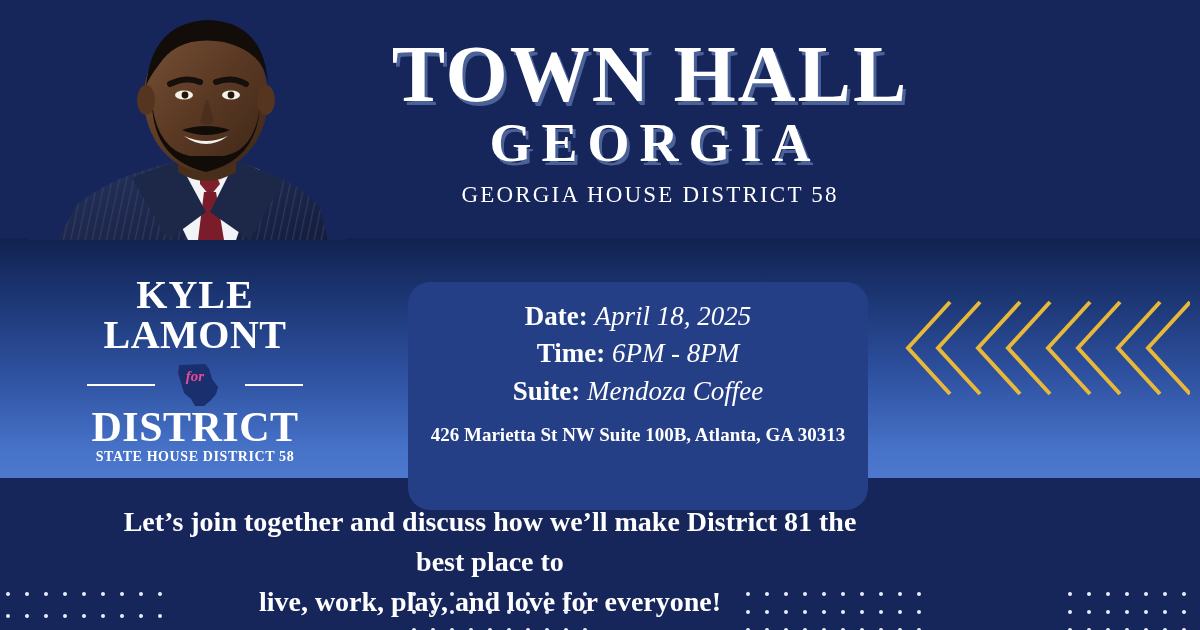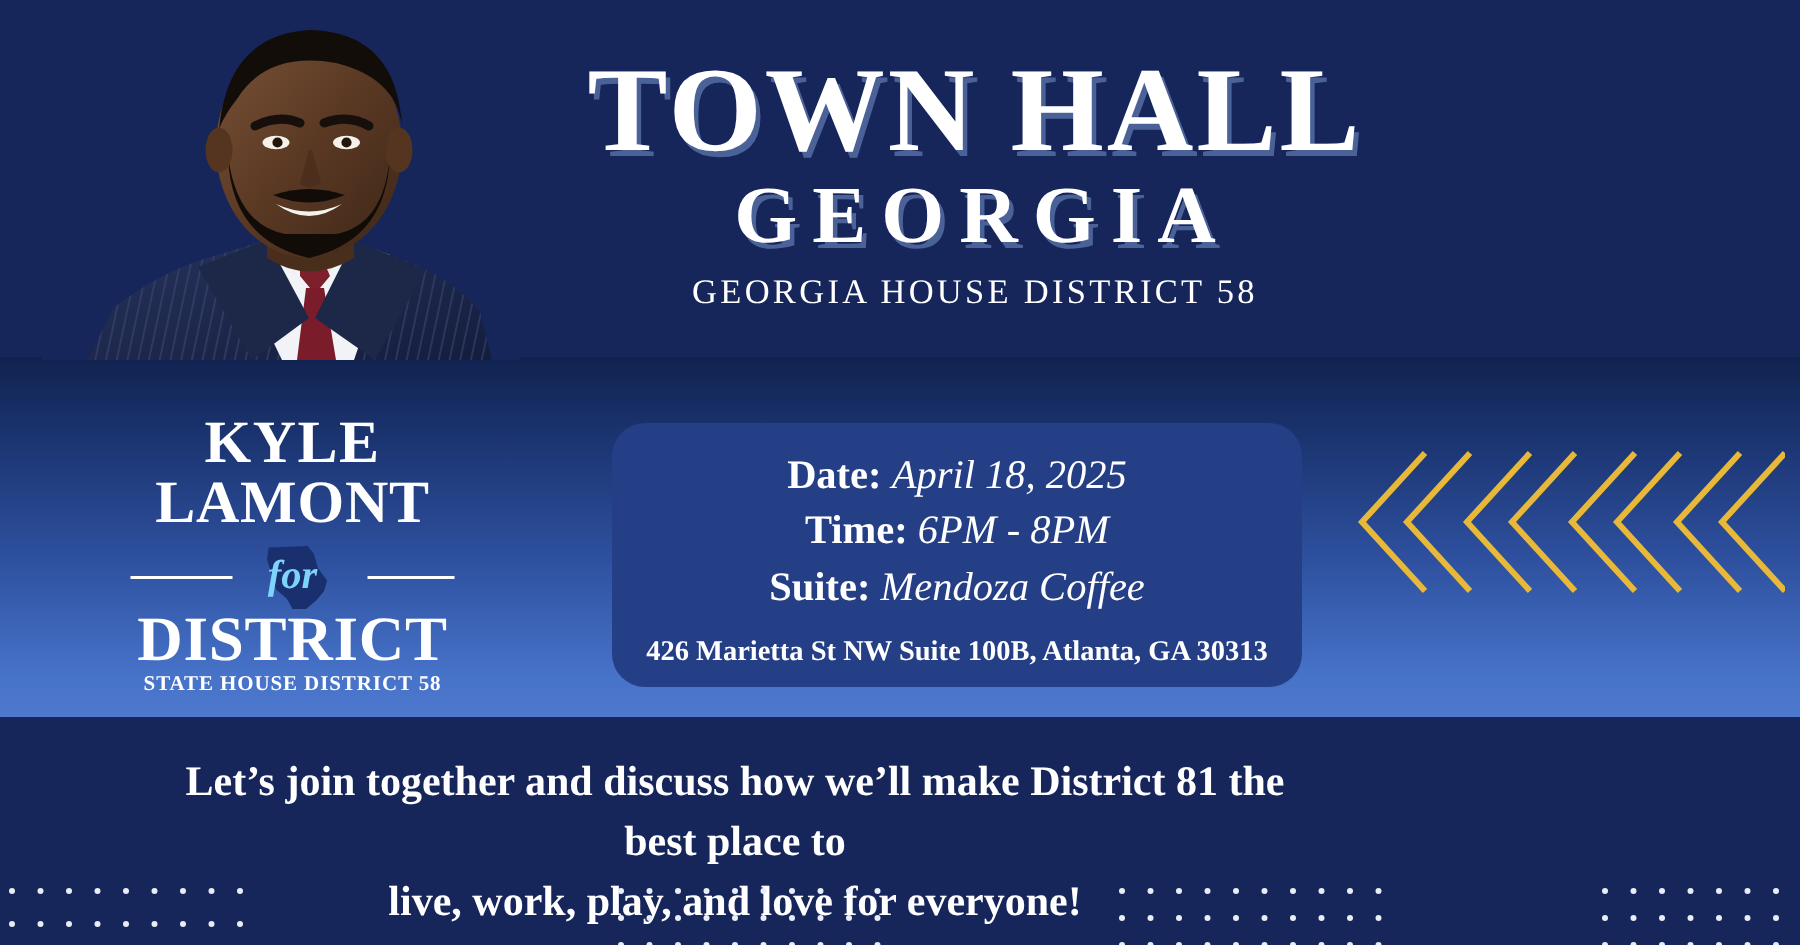--- a/index.html
+++ b/index.html
@@ -119,44 +119,44 @@
     top: 22px;
     height: 2px;
     background: #ffffff;
   }
   .rule-left  { left: 12px;  width: 68px; }
   .rule-right { right: 12px; width: 58px; }
   .logo-for {
     position: absolute;
     left: 50%; top: 6px;
     transform: translateX(-50%);
-    font-size: 27px;
+    font-size: 15px;
     font-style: italic;
     font-weight: bold;
-    color: #7dd3fc;
+    color: #ec4899;
   }
   .logo-state {
     font-size: 42px;
     font-weight: bold;
     line-height: 0.95;
     letter-spacing: 0.5px;
     margin-top: 2px;
   }
   .logo-office {
     font-size: 14px;
     font-weight: bold;
     letter-spacing: 0.6px;
     margin-top: 1px;
   }
 
   
   .info-card {
     position: absolute;
     left: 408px; top: 282px;
-    width: 460px; height: 176px;
+    width: 460px; height: 228px;
     background: #253f86;
     border-radius: 22px;
     box-sizing: border-box;
     padding-top: 16px;
     text-align: center;
     color: #ffffff;
   }
   .info-line {
     font-size: 27px;
     line-height: 1.38;

